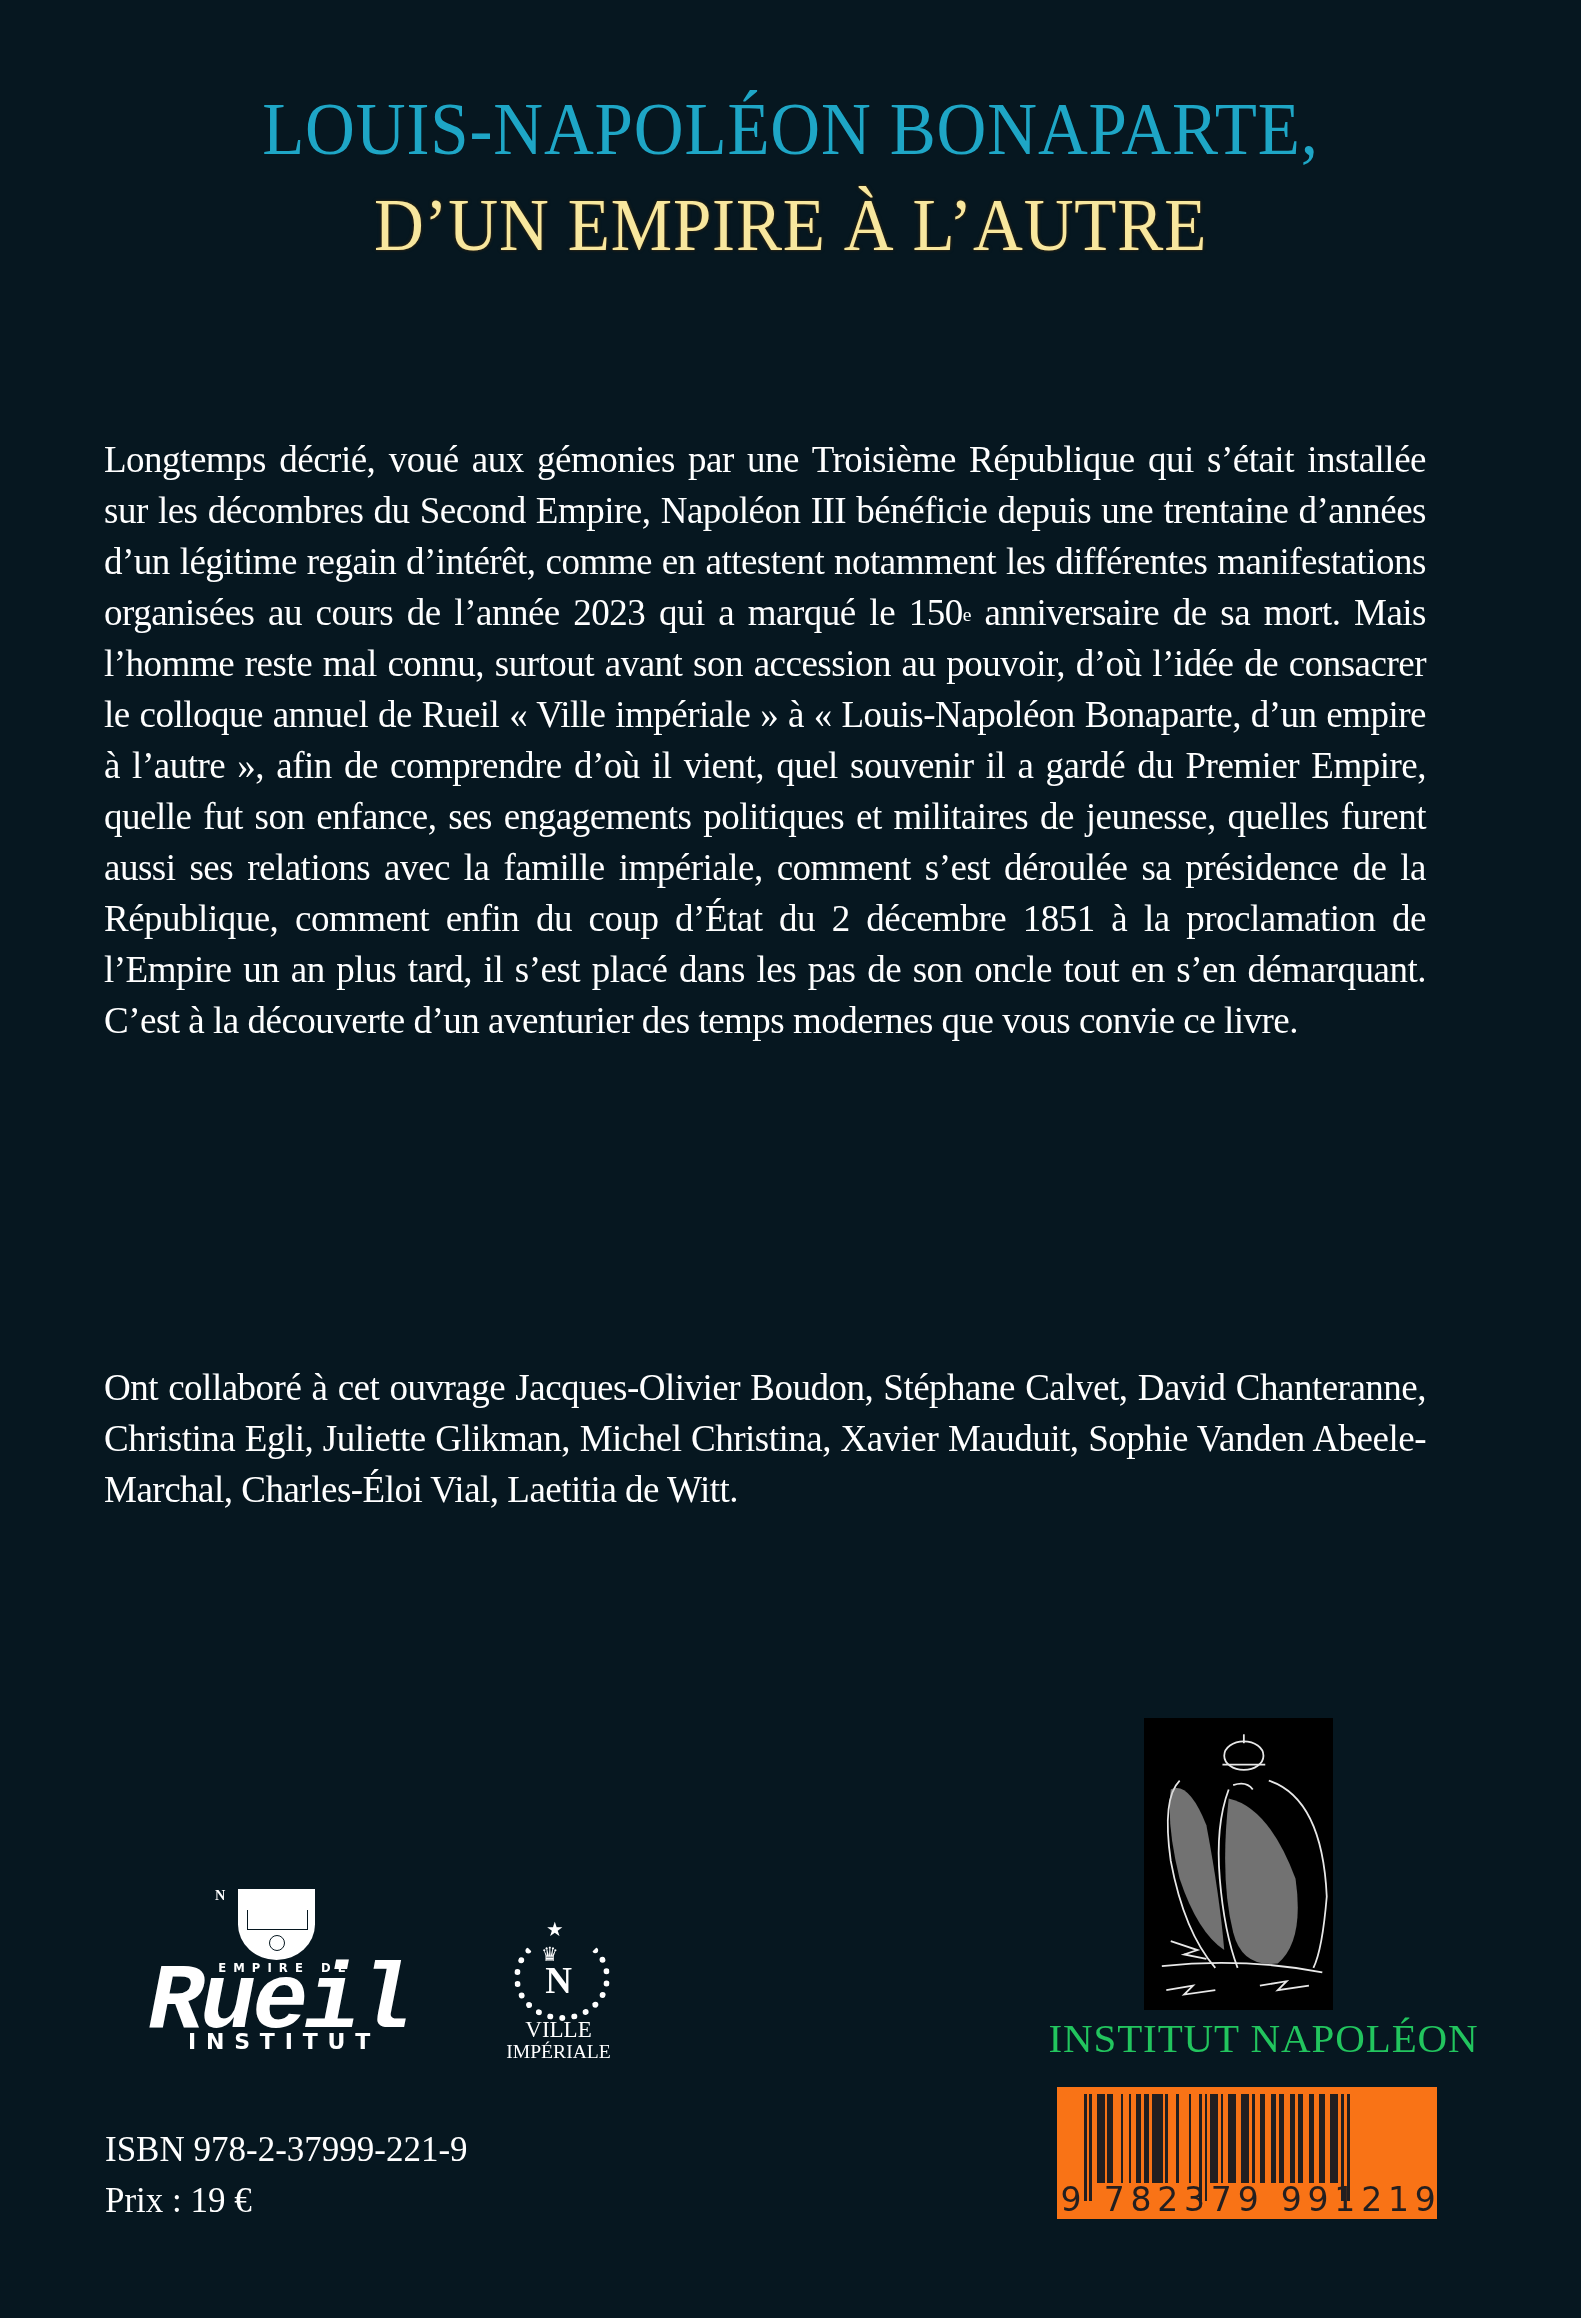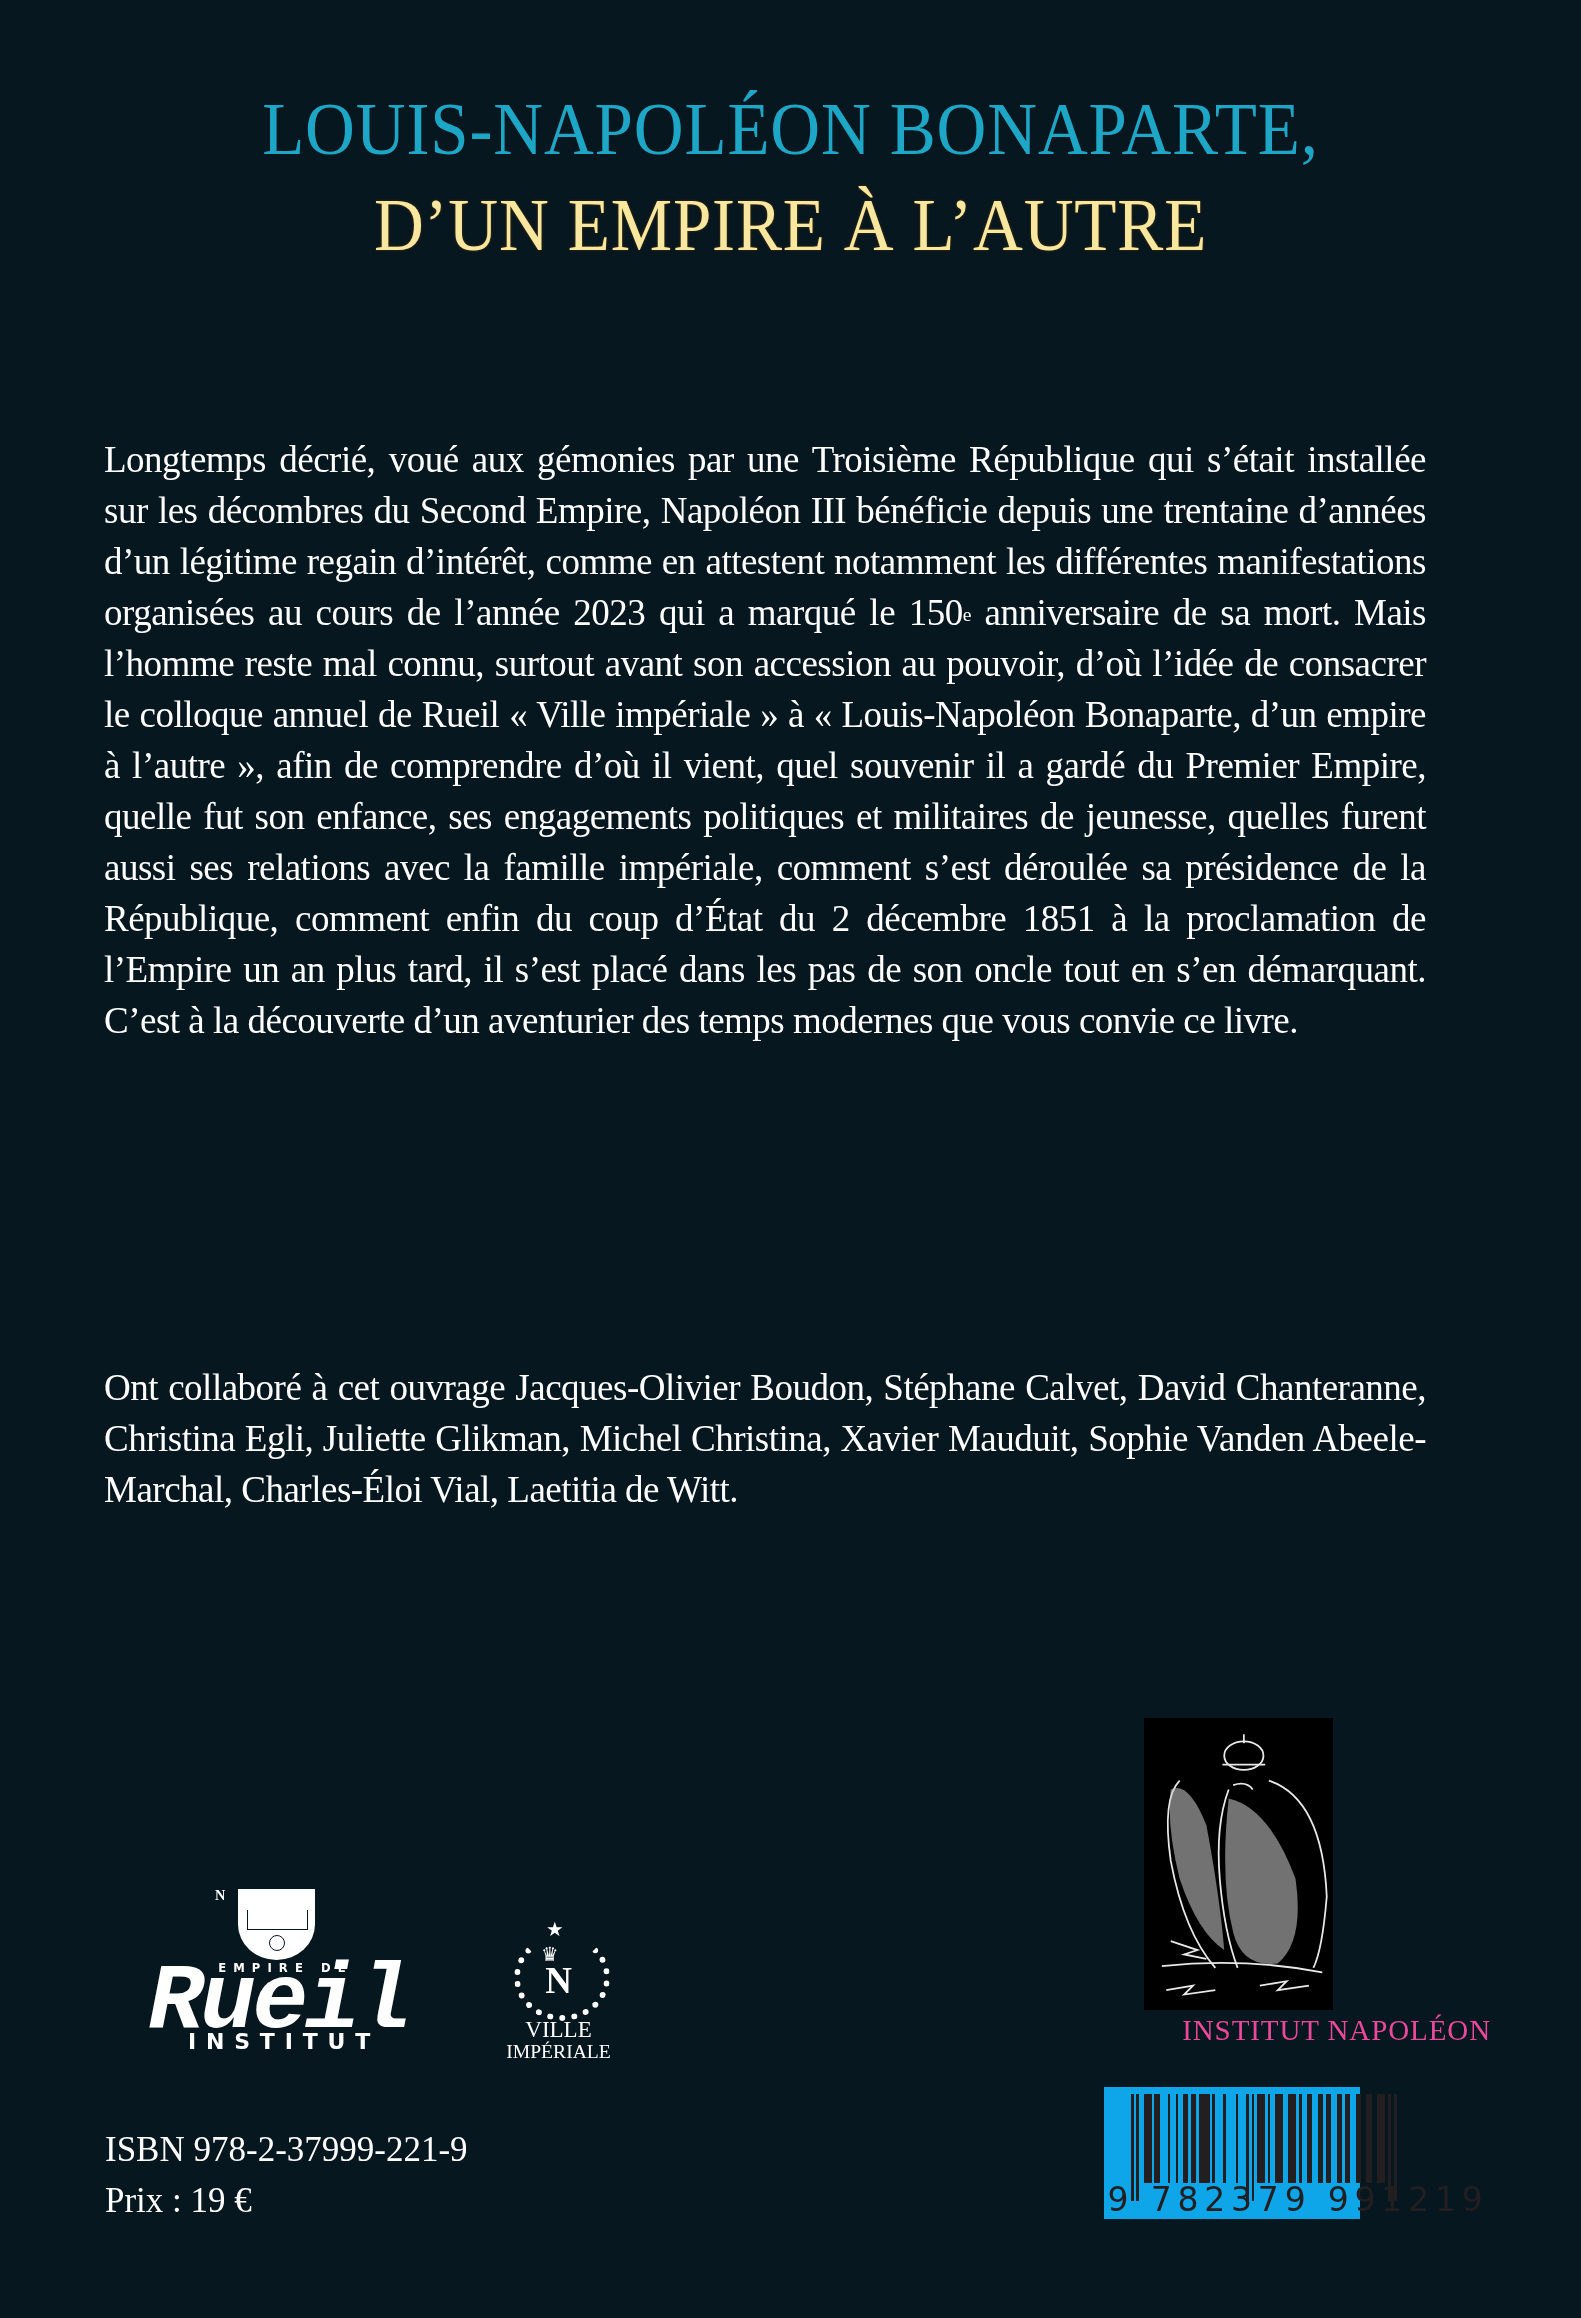--- a/index.html
+++ b/index.html
@@ -27,23 +27,23 @@
   .logo-imperial { position:absolute; left:496px; top:1920px; width:125px; height:143px; text-align:center; }
   .wreath { position:absolute; left:18px; top:14.3px; width:84px; height:75px; border:6.2px dotted #fff; border-top-color:transparent; border-radius:50%; }
   .wreath-star { position:absolute; left:50px; top:0px; font-size:19.6px; color:#fff; line-height:19.6px; }
   .wreath-crown { position:absolute; left:45px; top:25px; font-size:19.6px; color:#fff; line-height:19.6px; }
   .wreath-n { position:absolute; left:0; width:125px; top:41px; font-size:37px; color:#fff; line-height:39px; font-weight:bold; }
   .imp-text-1 { position:absolute; left:0; width:125px; top:98px; font-size:23px; line-height:23px; color:#fff; }
   .imp-text-2 { position:absolute; left:0; width:125px; top:121px; font-size:19.6px; line-height:21.4px; color:#fff; }
 
   .eagle-box { position:absolute; left:1144px; top:1718px; width:189px; height:292px; background:#000; overflow:hidden; }
   .eagle-box svg { position:absolute; left:0; top:0; }
-  .institut { position:absolute; left:1036px; top:2014px; width:455px; text-align:right; font-size:29px; letter-spacing:0.9px; color:#ec4899; }
+  .institut { position:absolute; left:1036px; top:2014px; width:455px; text-align:center; font-size:41px; letter-spacing:0.9px; color:#22c55e; }
 
-  .barcode { position:absolute; left:1104px; top:2087px; width:256px; height:132px; background:#0ea5e9; }
+  .barcode { position:absolute; left:1057px; top:2087px; width:380px; height:132px; background:#f97316; }
   .bars { position:absolute; left:27px; top:7.1px; width:277px; height:89px; display:flex; align-items:flex-start; }
   .bars span { display:block; background:#231f20; height:89px; }
   .bars span.gap { background:transparent; }
   .bars span.guard { height:107px; }
   .barcode-digits { position:absolute; left:3.6px; top:93px; width:304px; font-family:"DejaVu Sans",sans-serif; font-size:33px; color:#231f20; letter-spacing:5.8px; white-space:nowrap; }
 
   .isbn { position:absolute; left:105px; top:2127px; font-size:35px; line-height:45px; color:#fff; }
   .prix { position:absolute; left:105px; top:2178px; font-size:35px; line-height:45px; color:#fff; }
 </style>
 </head>

